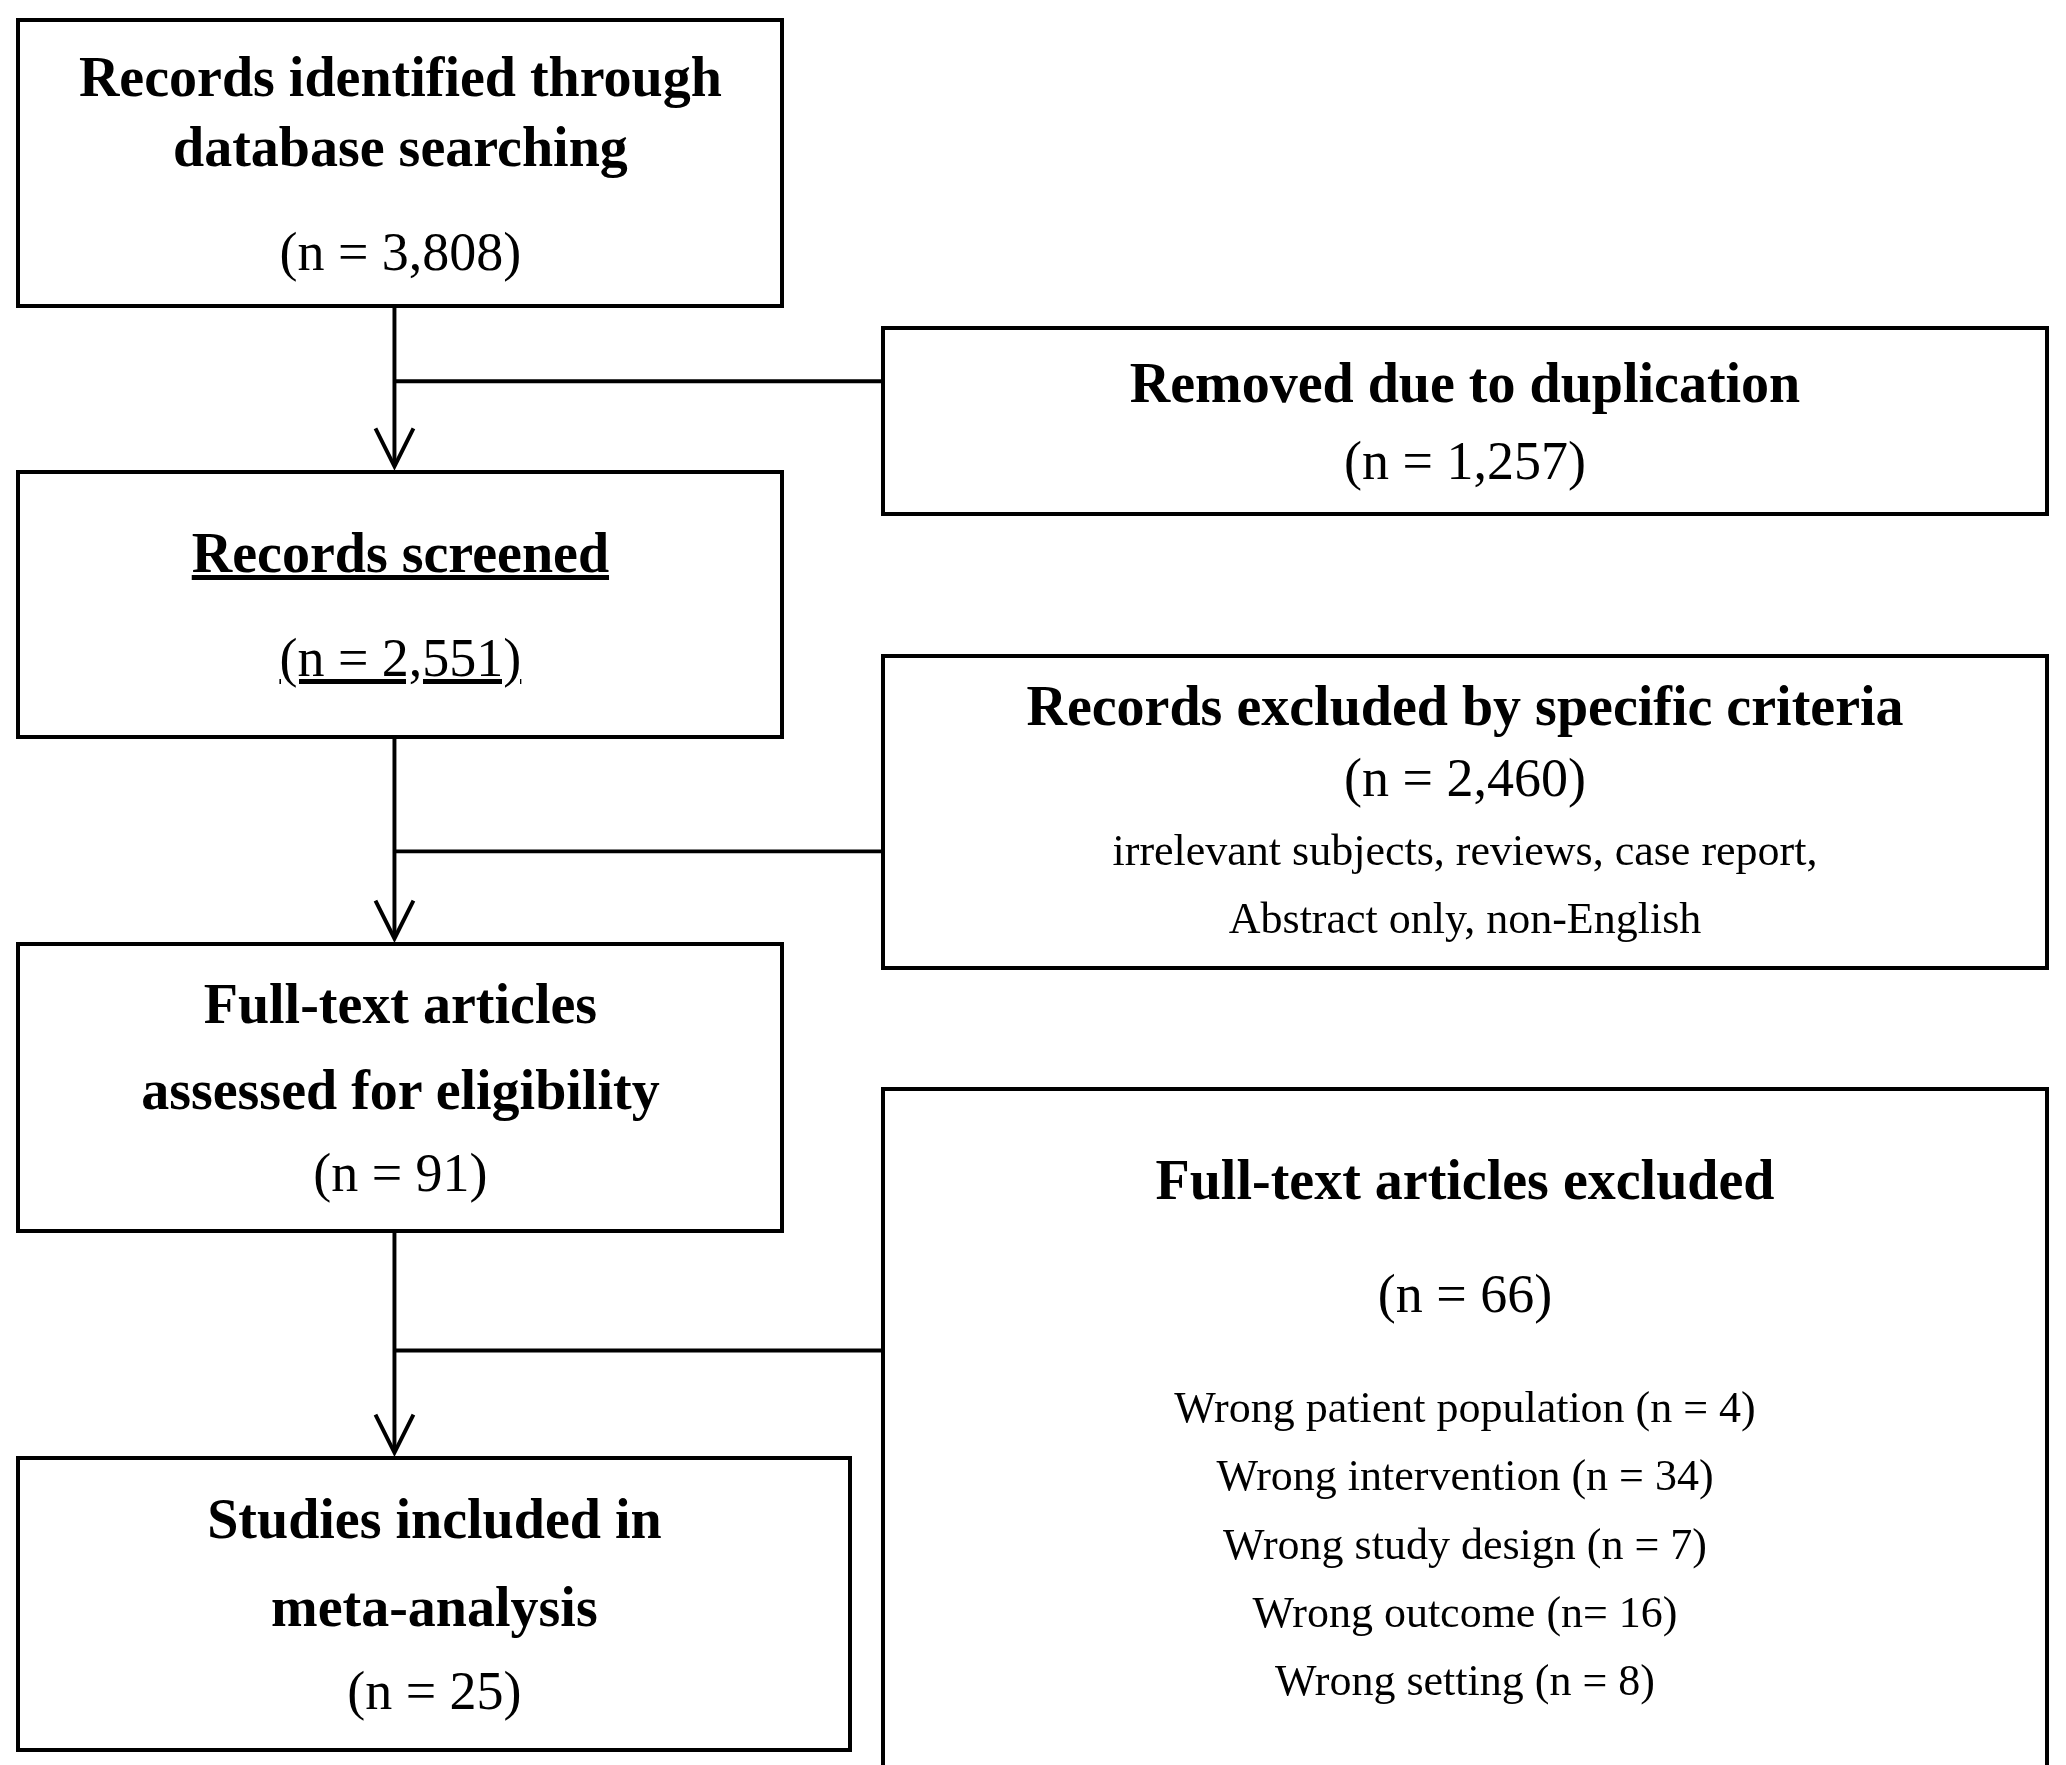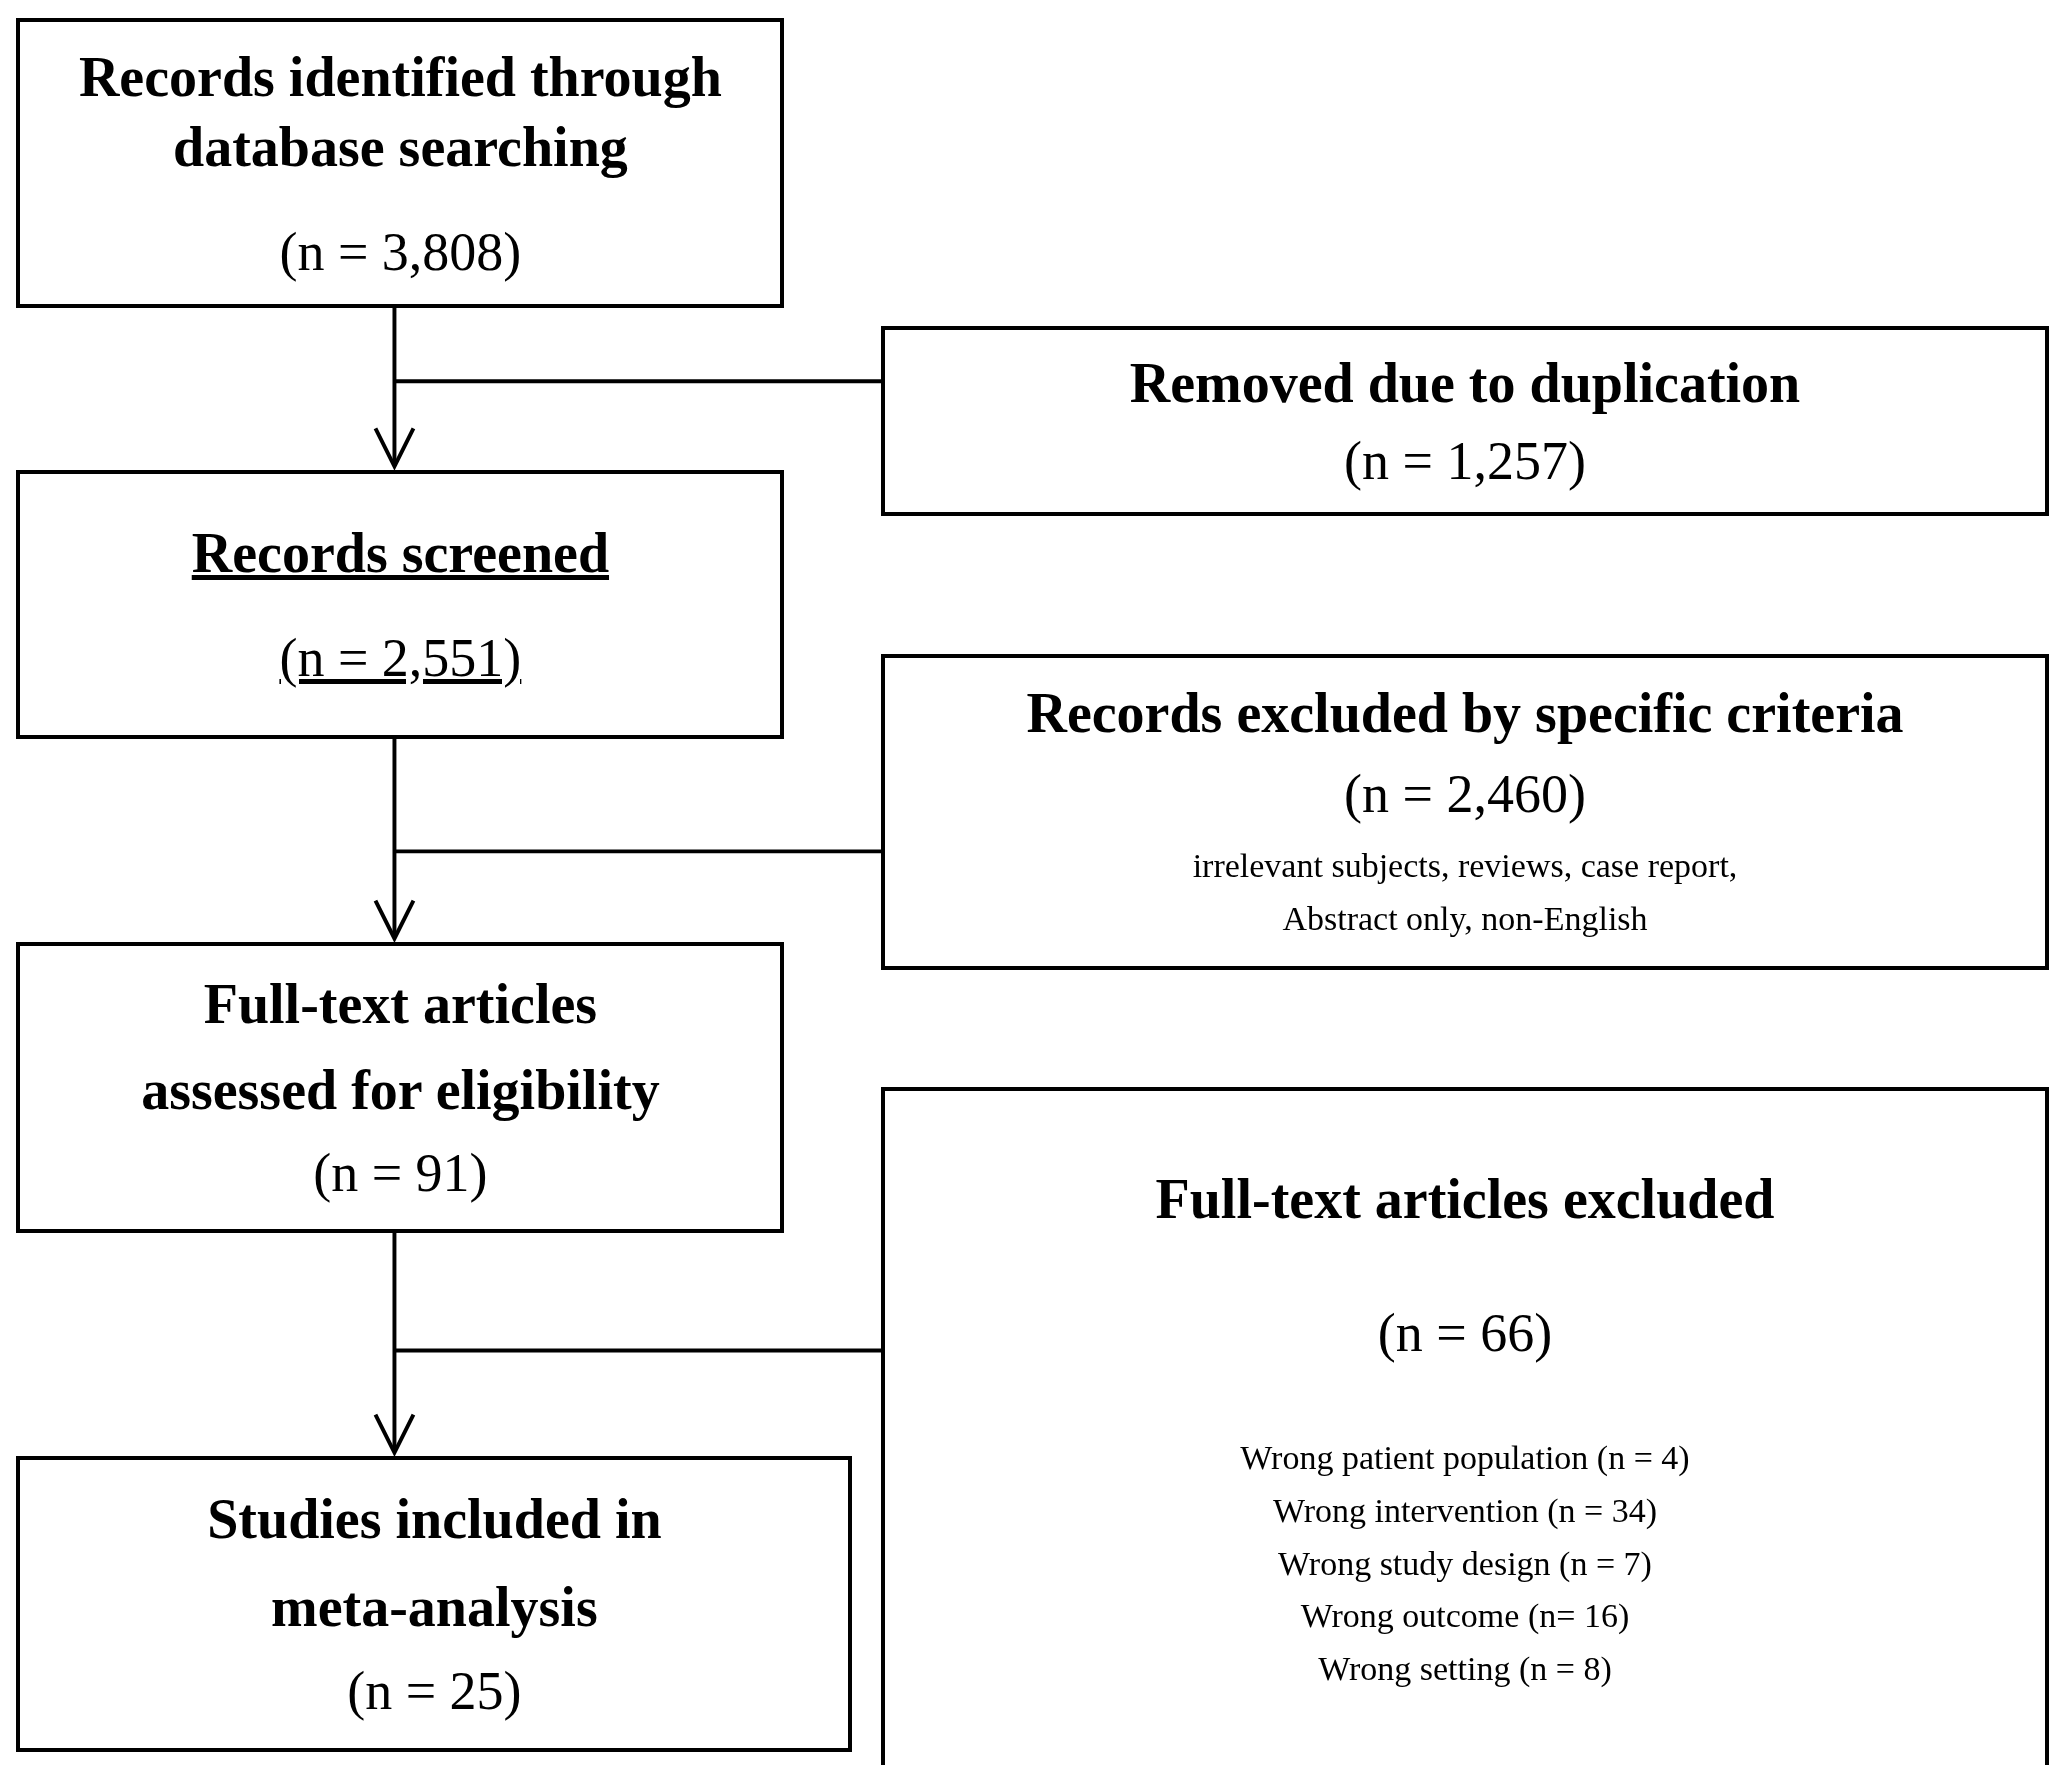--- a/index.html
+++ b/index.html
@@ -44,21 +44,21 @@
   }
   .count {
     font-weight: normal;
     font-size: 54px;
     line-height: 1.2;
     white-space: nowrap;
   }
   .details-block { line-height: 1.55; }
   .detail {
     font-weight: normal;
-    font-size: 34px;
+    font-size: 44px;
     line-height: 1.55;
     white-space: nowrap;
   }
   
   .box-identification { left: 16.4px;  top: 18.3px;   width: 768px; height: 290px; gap: 24px; }
   .box-screening      { left: 16.4px;  top: 470px;  width: 768px; height: 269px; text-decoration: underline; }
   .box-eligibility    { left: 16.4px;  top: 942px; width: 768px; height: 291px; }
   .box-included       { left: 16.4px;  top: 1456px; width: 836px; height: 296px; }
   
   .box-duplicates     { left: 881px; top: 284px;  width: 1168px; height: 190px; margin-top: 42px; }

